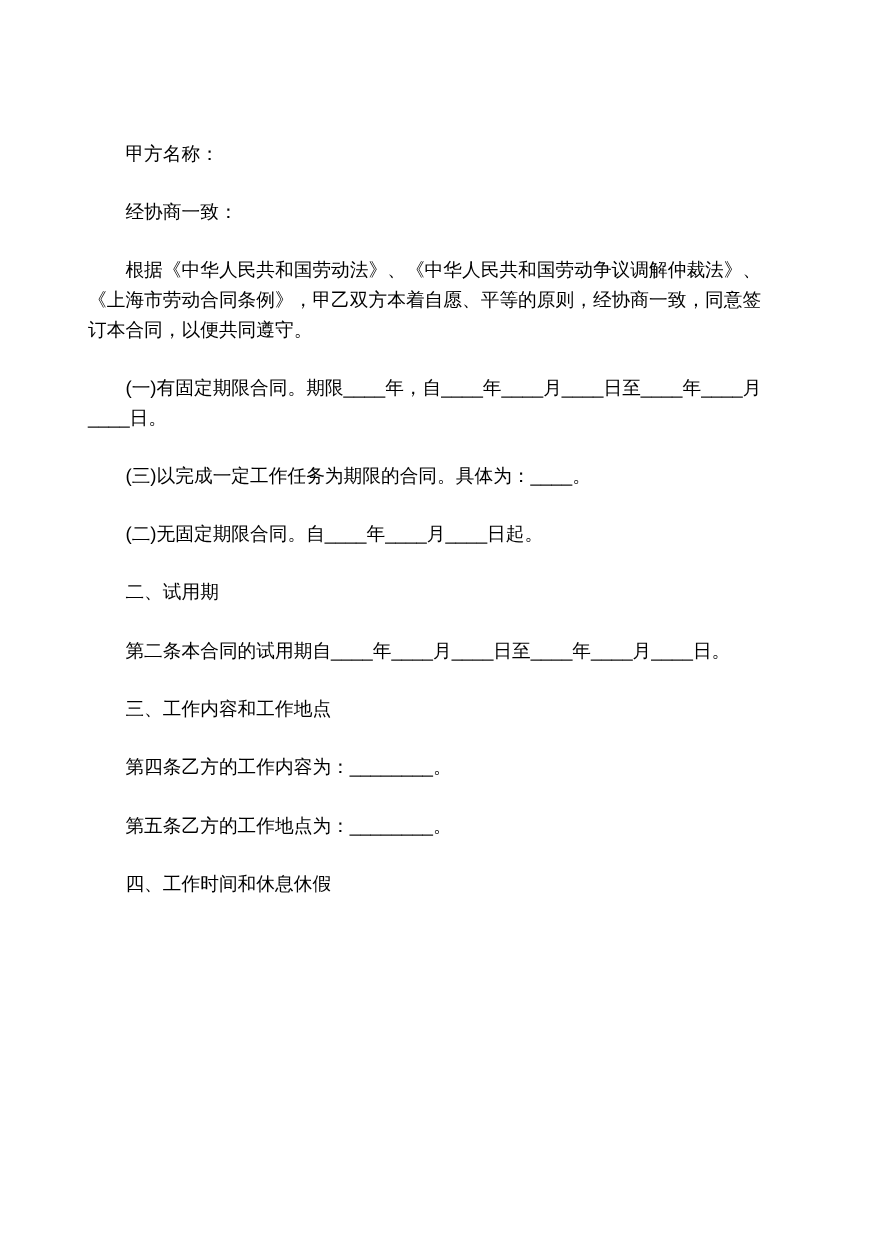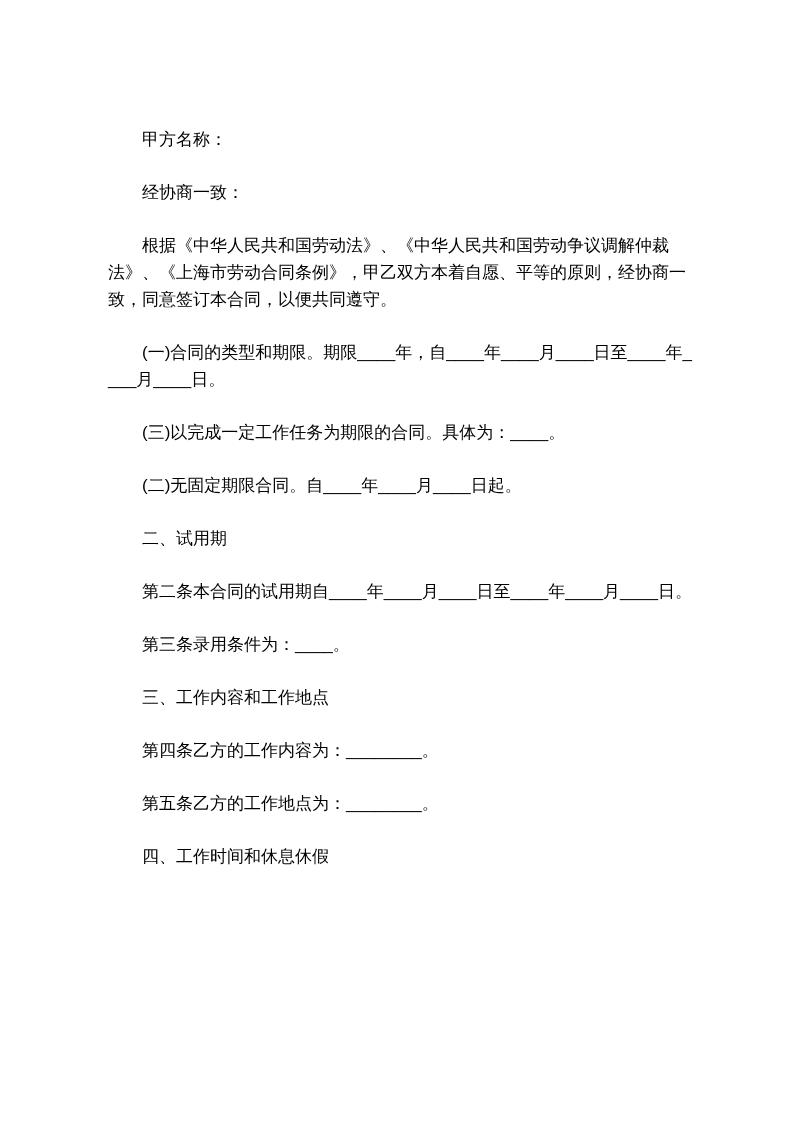--- a/index.html
+++ b/index.html
@@ -7,44 +7,43 @@
     padding: 0;
     background: #ffffff;
   }
   .page {
     position: relative;
     width: 793px;
     height: 1122px;
     margin: 0 auto;
     background: #ffffff;
     box-sizing: border-box;
-    padding: 126px 96px 0 108px;
+    padding: 126px 96px 0 80px;
     overflow: hidden;
     font-family: "Liberation Sans", "DejaVu Sans", sans-serif;
     font-size: 17px;
     line-height: 27px;
     color: #000000;
     -webkit-font-smoothing: antialiased;
   }
   .page p {
     margin: 0 0 26px 0;
     text-indent: 2em;
     word-break: break-all;
   }
 </style>
 </head>
 <body>
 
 <div class="page">
   <p>甲方名称：</p>
   <p>经协商一致：</p>
   <p>根据《中华人民共和国劳动法》、《中华人民共和国劳动争议调解仲裁法》、《上海市劳动合同条例》，甲乙双方本着自愿、平等的原则，经协商一致，同意签订本合同，以便共同遵守。</p>
-  <p>(一)合同的类型和期限。期限____年，自____年____月____日至____年____月____日。</p>
+  <p>(一)有固定期限合同。期限____年，自____年____月____日至____年____月____日。</p>
   <p>(三)以完成一定工作任务为期限的合同。具体为：____。</p>
   <p>(二)无固定期限合同。自____年____月____日起。</p>
   <p>二、试用期</p>
   <p>第二条本合同的试用期自____年____月____日至____年____月____日。</p>
-  <p>第三条录用条件为：____。</p>
   <p>三、工作内容和工作地点</p>
   <p>第四条乙方的工作内容为：________。</p>
   <p>第五条乙方的工作地点为：________。</p>
   <p>四、工作时间和休息休假</p>
 </div>
 
 </body></html>

